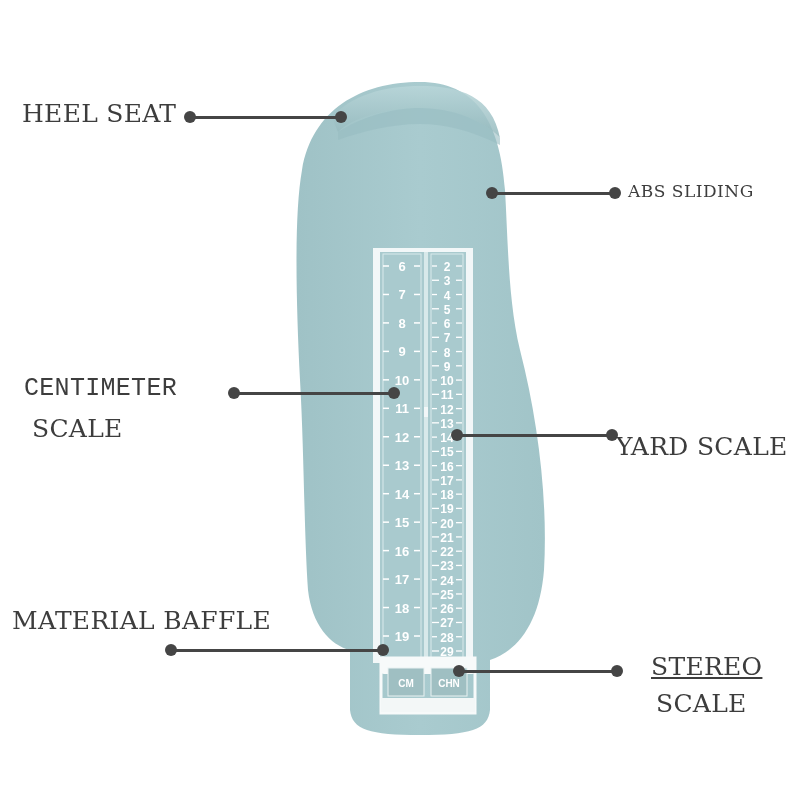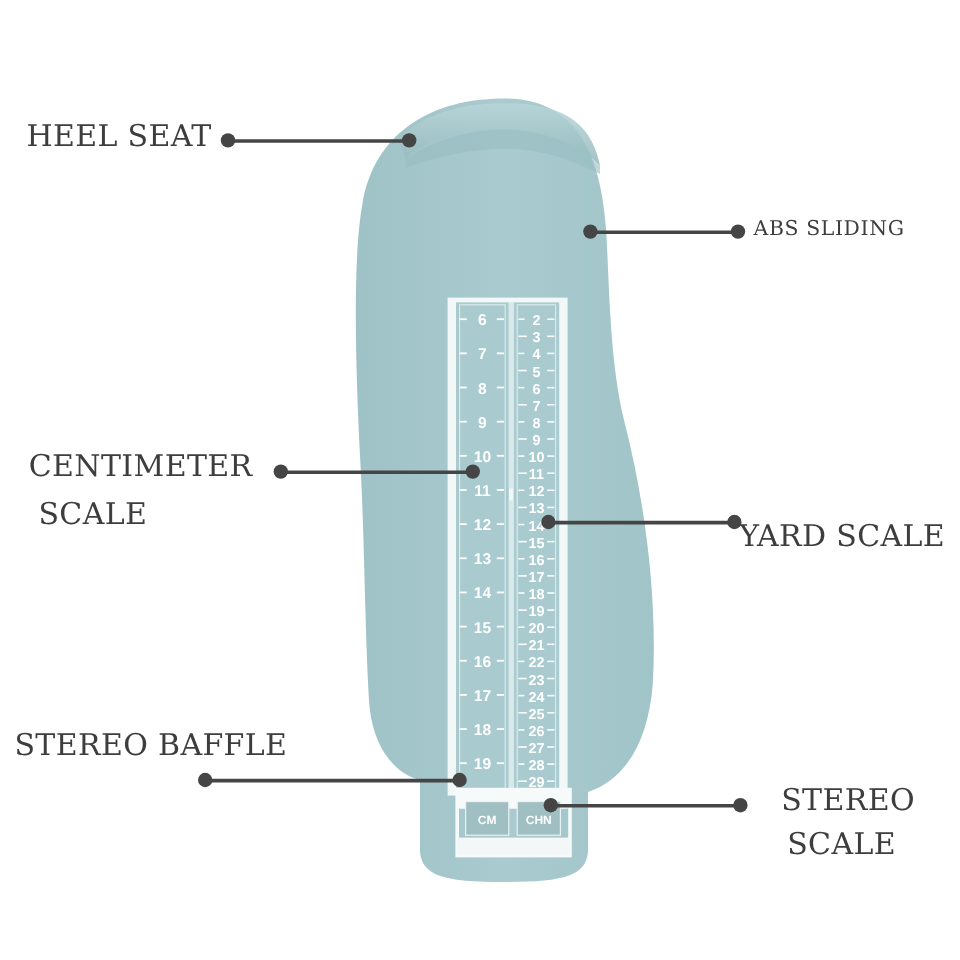--- a/index.html
+++ b/index.html
@@ -217,33 +217,33 @@
 <div class="label big" style="left:22px; top:98px;">HEEL SEAT</div>
 <div class="dot" style="left:184px; top:111px;"></div>
 <div class="line" style="left:190px; top:116px; width:150px;"></div>
 <div class="dot" style="left:335px; top:111px;"></div>
 
 <div class="dot" style="left:486px; top:187px;"></div>
 <div class="line" style="left:492px; top:192px; width:124px;"></div>
 <div class="dot" style="left:609px; top:187px;"></div>
 <div class="label small" style="left:628px; top:181px;">ABS SLIDING</div>
 
-<div class="label big" style="left:24px; top:373px;">CENTIMETER</div>
+<div class="label big" style="left:24px; top:373px;font-family:Liberation Mono, monospace;">CENTIMETER</div>
 <div class="label big" style="left:32px; top:413px;">SCALE</div>
 <div class="dot" style="left:228px; top:387px;"></div>
 <div class="line" style="left:234px; top:392px; width:160px;"></div>
 <div class="dot" style="left:388px; top:387px;"></div>
 
 <div class="dot" style="left:451px; top:429px;"></div>
 <div class="line" style="left:457px; top:434px; width:155px;"></div>
 <div class="dot" style="left:606px; top:429px;"></div>
 <div class="label big" style="left:616px; top:418px;margin-top:13px;">YARD SCALE</div>
 
-<div class="label big" style="left:12px; top:605px;">STEREO BAFFLE</div>
+<div class="label big" style="left:12px; top:605px;">MATERIAL BAFFLE</div>
 <div class="dot" style="left:165px; top:644px;"></div>
 <div class="line" style="left:171px; top:649px; width:212px;"></div>
 <div class="dot" style="left:377px; top:644px;"></div>
 
 <div class="dot" style="left:453px; top:665px;"></div>
 <div class="line" style="left:459px; top:670px; width:158px;"></div>
 <div class="dot" style="left:611px; top:665px;"></div>
-<div class="label big" style="left:651px; top:651px;">STEREO</div>
+<div class="label big" style="left:651px; top:651px;text-decoration:underline;">STEREO</div>
 <div class="label big" style="left:656px; top:688px;">SCALE</div>
 
 </body></html>

